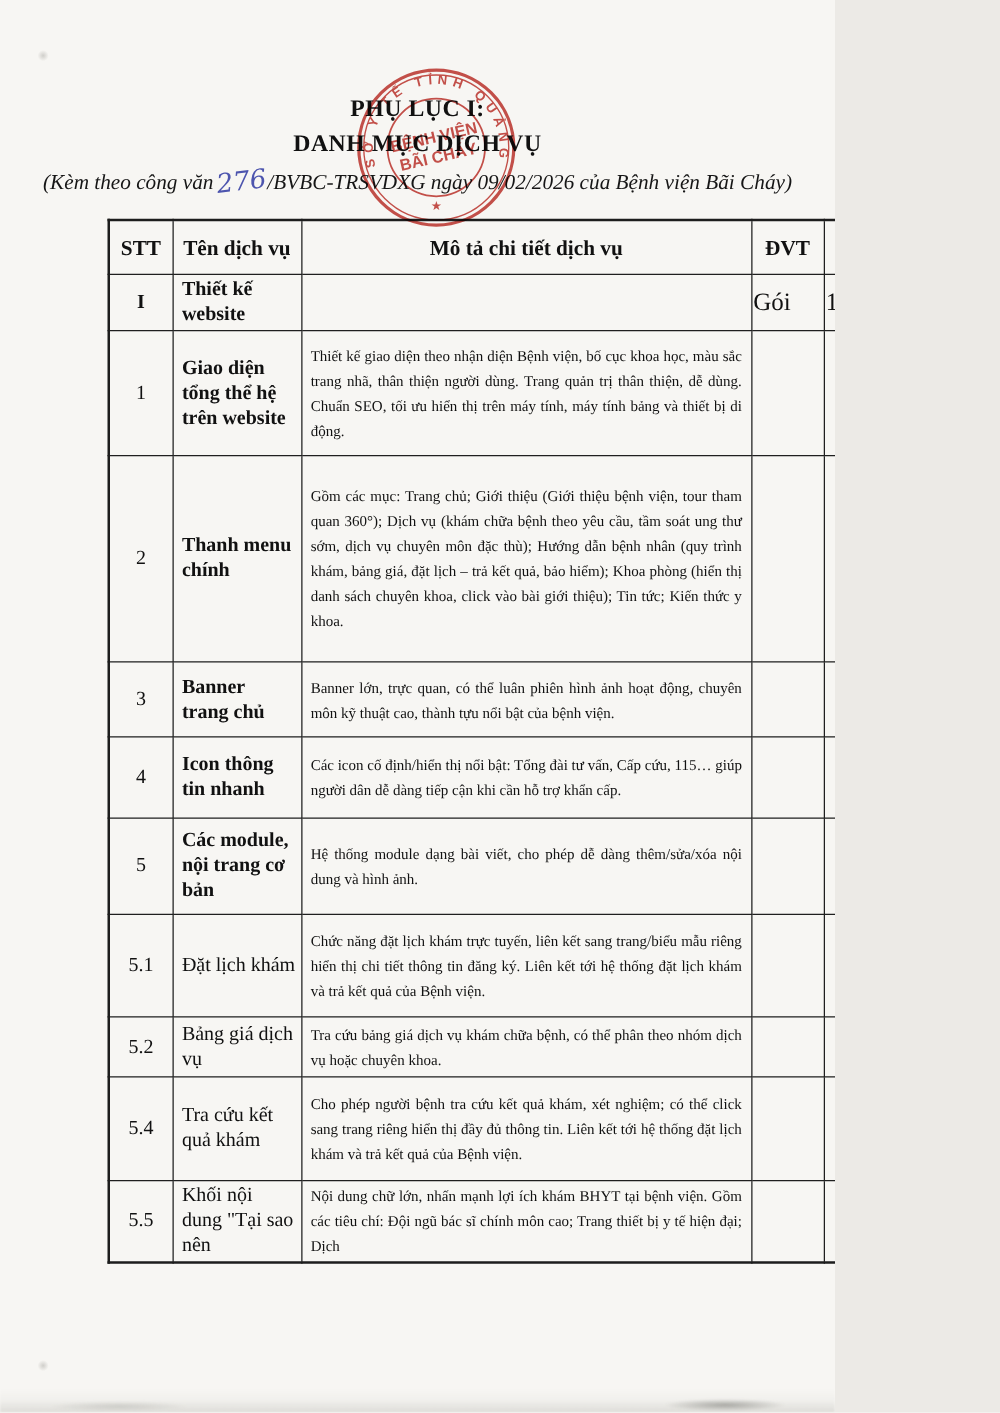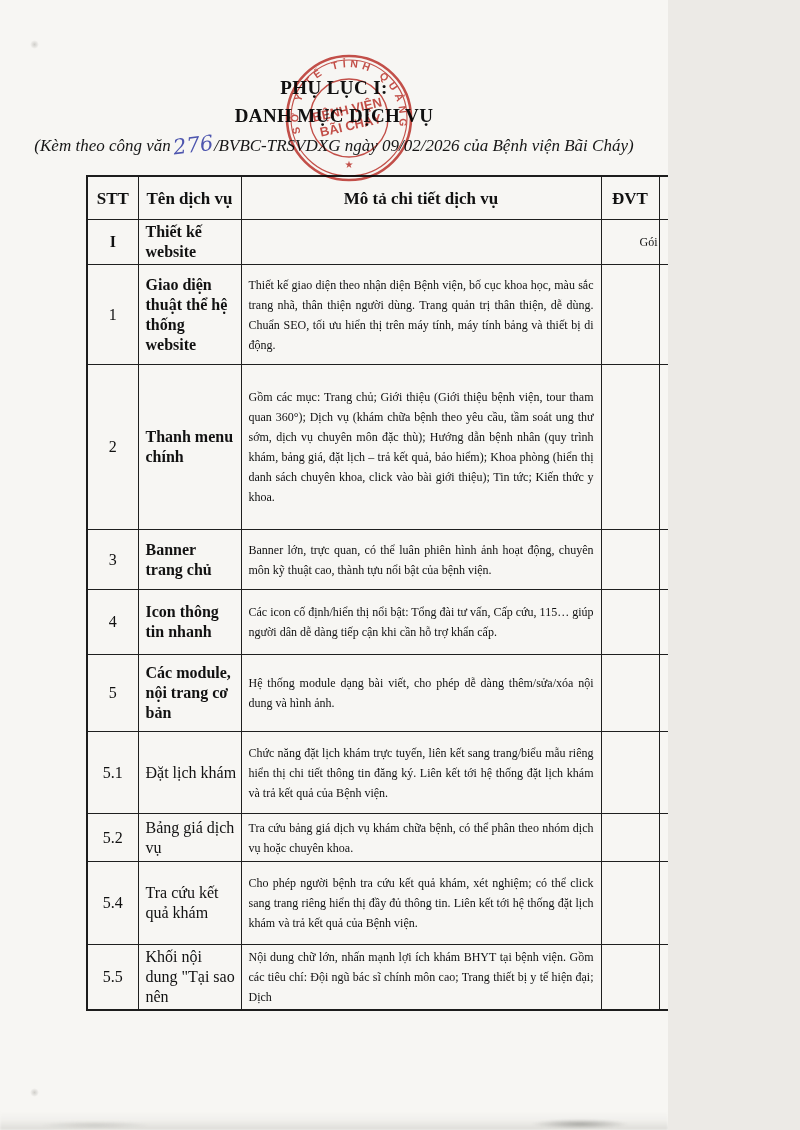--- a/index.html
+++ b/index.html
@@ -19,21 +19,21 @@
 
   
   .svc{position:absolute;left:86px;top:175px;width:636px;border-collapse:collapse;
        table-layout:fixed;color:#111;border:2.4px solid #1d1d1d;padding-left:29px;}
   .svc th,.svc td{border:1.6px solid #1f1f1f;vertical-align:middle;overflow:hidden;}
   .svc thead th{font-weight:bold;font-size:17px;text-align:center;height:34px;
        line-height:1.12;padding:2px 2px;}
   td.stt{text-align:center;font-size:16px;}
   td.name{font-size:16px;line-height:20px;padding:2px 4px 2px 7px;}
   td.desc{font-size:12px;line-height:20px;text-align:justify;padding:2px 7px;}
-  td.dvt,td.qty{text-align:right;font-size:12px;margin-left:26px;}
+  td.dvt,td.qty{text-align:left;font-size:20px;margin-left:26px;}
   .bold{font-weight:bold;}
 
   
   .stamp{position:absolute;mix-blend-mode:multiply;opacity:.88;}
   .stamp-top{left:283px;top:52px;}
   .stamp-right{left:752px;top:481px;}
 
   
   .smudge{position:absolute;left:0;right:0;bottom:0;height:18px;pointer-events:none;
     background:
@@ -75,21 +75,21 @@
     <tbody id="tbody">
         <tr style="height: 41px;">
           <td class="stt bold">I</td>
           <td class="name bold">Thiết kế website</td>
           <td class="desc"></td>
           <td class="dvt">Gói</td>
           <td class="qty">1</td>
         </tr>
         <tr style="height: 100px;">
           <td class="stt">1</td>
-          <td class="name bold">Giao diện thuật thể hệ thống website</td>
+          <td class="name bold">Giao diện tổng thể hệ trên website</td>
           <td class="desc">Thiết kế giao diện theo nhận diện Bệnh viện, bố cục khoa học, màu sắc trang nhã, thân thiện người dùng. Trang quản trị thân thiện, dễ dùng. Chuẩn SEO, tối ưu hiển thị trên máy tính, máy tính bảng và thiết bị di động.</td>
           <td class="dvt"></td>
           <td class="qty"></td>
         </tr>
         <tr style="height: 165px;">
           <td class="stt">2</td>
           <td class="name bold">Thanh menu chính</td>
           <td class="desc">Gồm các mục: Trang chủ; Giới thiệu (Giới thiệu bệnh viện, tour tham quan 360°); Dịch vụ (khám chữa bệnh theo yêu cầu, tầm soát ung thư sớm, dịch vụ chuyên môn đặc thù); Hướng dẫn bệnh nhân (quy trình khám, bảng giá, đặt lịch – trả kết quả, bảo hiểm); Khoa phòng (hiển thị danh sách chuyên khoa, click vào bài giới thiệu); Tin tức; Kiến thức y khoa.</td>
           <td class="dvt"></td>
           <td class="qty"></td>

